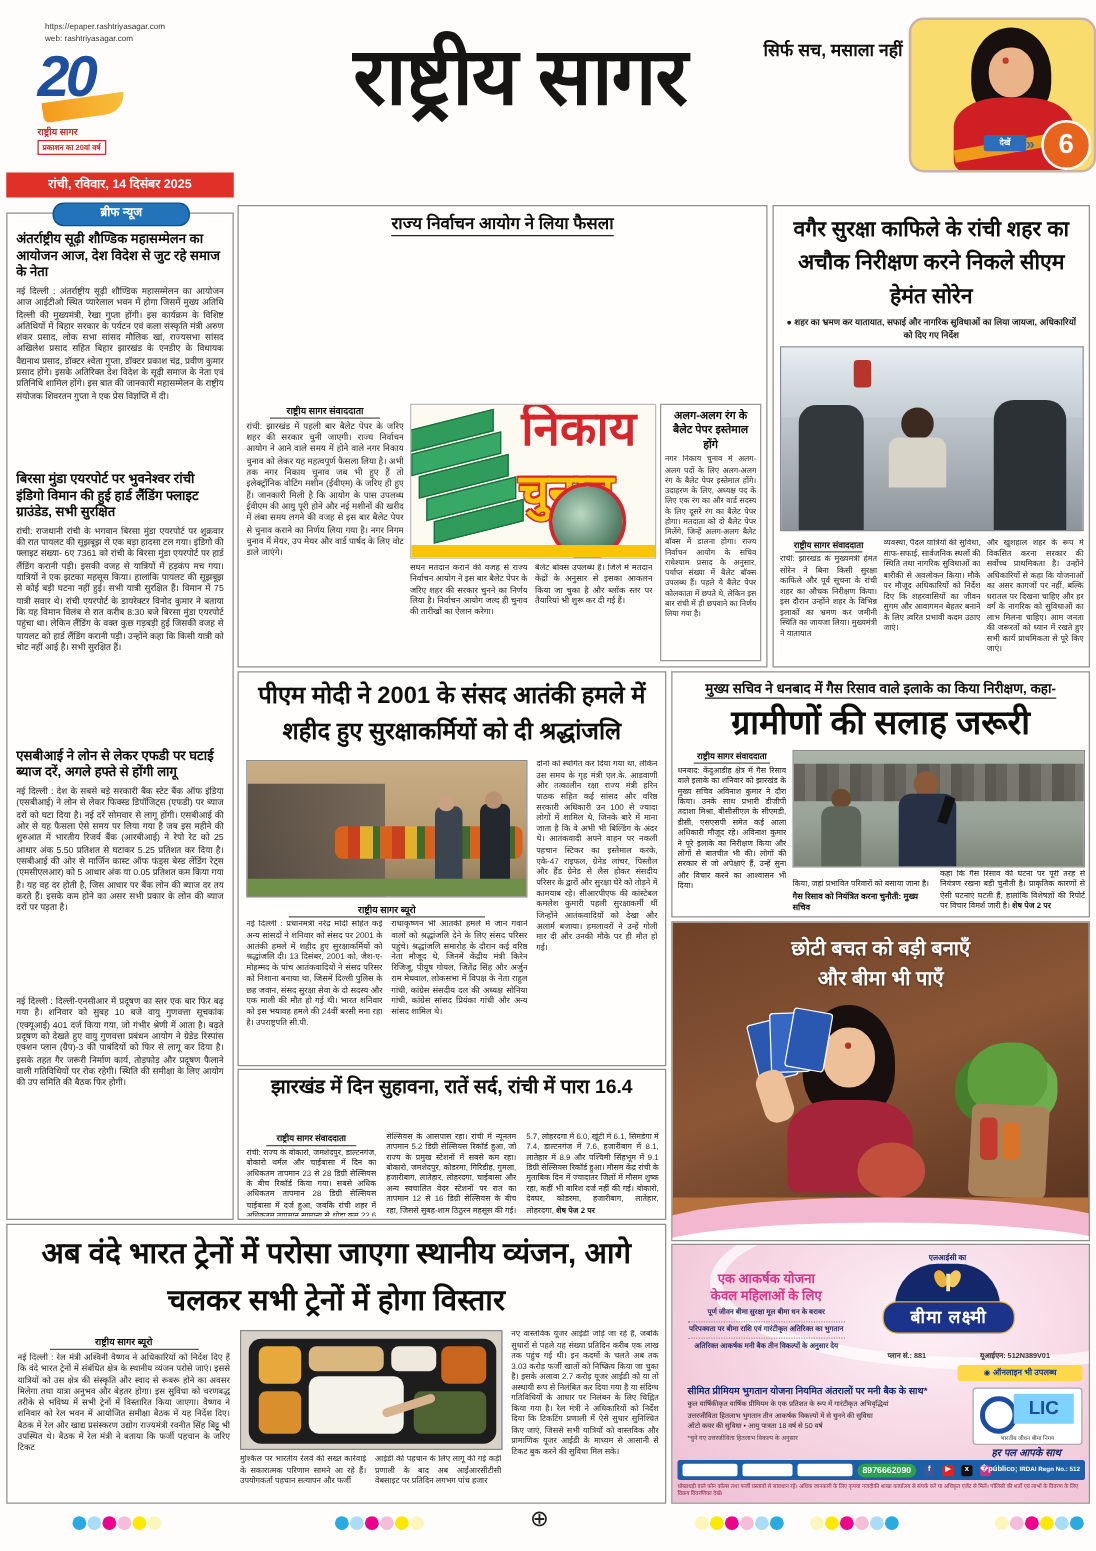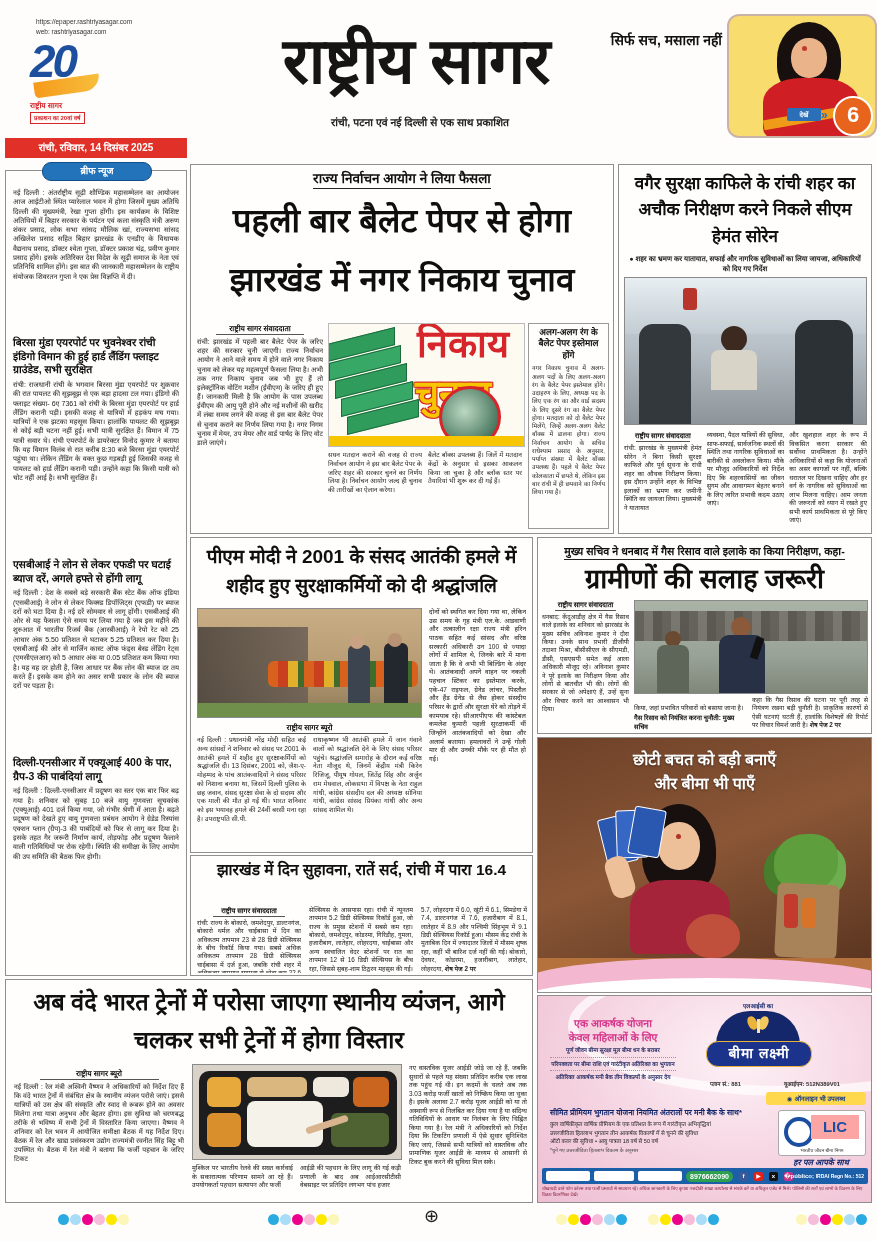--- a/index.html
+++ b/index.html
@@ -36,62 +36,57 @@
 
   <div class="abs" style="left:30px;top:38px;width:84px;height:100px;">
     <div style="font-size:46px;font-weight:800;font-style:italic;color:#1d4f9e;line-height:1;letter-spacing:-3px;">20</div>
     <div style="position:absolute;left:4px;top:40px;width:66px;height:16px;border-radius:0 0 60px 18px;background:linear-gradient(90deg,#f59a1c,#f7bf3c);transform:rotate(-8deg);"></div>
     <div style="position:absolute;left:0;top:62px;font-size:7.5px;font-weight:bold;color:#d6252b;">राष्ट्रीय सागर</div>
     <div style="position:absolute;left:0;top:74px;border:1px solid #d6252b;padding:1px 3px;font-size:6px;font-weight:bold;color:#d6252b;white-space:nowrap;">प्रकाशन का 20वां वर्ष</div>
   </div>
 
   <div class="abs ctr" style="left:110px;top:18px;width:612px;font-size:64px;font-weight:900;color:#171513;line-height:1.35;letter-spacing:-1px;">राष्ट्रीय सागर</div>
   <div class="abs" style="left:500px;top:30px;width:222px;text-align:right;font-size:14px;font-weight:800;color:#111;">सिर्फ सच, मसाला नहीं</div>
-  <div class="abs ctr" style="left:210px;top:115px;width:420px;font-size:10.5px;font-weight:bold;color:#222;">रांची, पटना एवं नई दिल्ली से एक साथ प्रकाशित</div>
 
   <div class="abs" style="left:727px;top:14px;width:146px;height:120px;background:#f8dd6e;border:2px solid #cbb2a8;border-radius:12px;overflow:hidden;">
     <div style="position:absolute;left:48px;top:6px;width:64px;height:74px;background:#17100e;border-radius:50% 50% 40% 40%;"></div>
     <div style="position:absolute;left:62px;top:22px;width:36px;height:40px;background:#eab389;border-radius:48%;"></div>
     <div style="position:absolute;left:73px;top:30px;width:5px;height:5px;background:#c0392b;border-radius:50%;"></div>
     <div style="position:absolute;left:34px;top:62px;width:96px;height:60px;background:#cf1f24;border-radius:40% 40% 10px 10px;"></div>
     <div style="position:absolute;left:34px;top:96px;width:96px;height:10px;background:#f09a1a;transform:rotate(-10deg);"></div>
     <div style="position:absolute;left:58px;top:92px;width:34px;height:13px;background:#2a6fb8;border-radius:2px;color:#fff;font-size:6.5px;font-weight:bold;text-align:center;line-height:13px;">देखें</div>
     <div style="position:absolute;left:92px;top:92px;color:#2a6fb8;font-size:12px;font-weight:900;">»</div>
     <div style="position:absolute;left:104px;top:80px;width:36px;height:36px;background:#e8641c;border:2px solid #fff;border-radius:50%;color:#fff;font-size:22px;font-weight:bold;text-align:center;line-height:34px;">6</div>
   </div>
 
   <div class="abs" style="left:5px;top:138px;width:182px;height:20px;background:#e03027;color:#fff;font-size:10px;font-weight:bold;text-align:center;line-height:20px;">रांची, रविवार, 14 दिसंबर 2025</div>
 
   <div class="story" style="left:5px;top:170px;width:182px;height:806px;border-width:1.5px;padding:14px 7px 4px;">
     <div class="abs" style="left:36px;top:-9px;width:108px;height:17px;background:#2273b9;border:1px solid #0f4e86;border-radius:9px;color:#fff;font-size:9.5px;font-weight:bold;text-align:center;line-height:16px;">ब्रीफ न्यूज</div>
 
     <div>
+      <div class="hl" style="font-size:10.5px;line-height:1.3;">अंतर्राष्ट्रीय सूढ़ी शौण्डिक महासम्मेलन का आयोजन आज, देश विदेश से जुट रहे समाज के नेता</div>
       <div class="bt" style="margin-top:3px;height:142px;">नई दिल्ली : अंतर्राष्ट्रीय सूढ़ी शौण्डिक महासम्मेलन का आयोजन आज आईटीओ स्थित प्यारेलाल भवन में होगा जिसमें मुख्य अतिथि दिल्ली की मुख्यमंत्री, रेखा गुप्ता होंगी। इस कार्यक्रम के विशिष्ट अतिथियों में बिहार सरकार के पर्यटन एवं कला संस्कृति मंत्री अरुण शंकर प्रसाद, लोक सभा सांसद मौलिक खां, राज्यसभा सांसद अखिलेश प्रसाद सहित बिहार झारखंड के एनडीए के विधायक वैद्यनाथ प्रसाद, डॉक्टर श्वेता गुप्ता, डॉक्टर प्रकाश चंद्र, प्रवीण कुमार प्रसाद होंगे। इसके अतिरिक्त देश विदेश के सूढ़ी समाज के नेता एवं प्रतिनिधि शामिल होंगे। इस बात की जानकारी महासम्मेलन के राष्ट्रीय संयोजक शिवरतन गुप्ता ने एक प्रेस विज्ञप्ति में दी।</div>
     </div>
     <div style="margin-top:6px;">
       <div class="hl" style="font-size:10.5px;line-height:1.3;">बिरसा मुंडा एयरपोर्ट पर भुवनेश्वर रांची इंडिगो विमान की हुई हार्ड लैंडिंग फ्लाइट ग्राउंडेड, सभी सुरक्षित</div>
       <div class="bt" style="margin-top:3px;height:172px;">रांची: राजधानी रांची के भगवान बिरसा मुंडा एयरपोर्ट पर शुक्रवार की रात पायलट की सूझबूझ से एक बड़ा हादसा टल गया। इंडिगो की फ्लाइट संख्या- 6ए 7361 को रांची के बिरसा मुंडा एयरपोर्ट पर हार्ड लैंडिंग करानी पड़ी। इसकी वजह से यात्रियों में हड़कंप मच गया। यात्रियों ने एक झटका महसूस किया। हालांकि पायलट की सूझबूझ से कोई बड़ी घटना नहीं हुई। सभी यात्री सुरक्षित हैं। विमान में 75 यात्री सवार थे। रांची एयरपोर्ट के डायरेक्टर विनोद कुमार ने बताया कि यह विमान विलंब से रात करीब 8:30 बजे बिरसा मुंडा एयरपोर्ट पहुंचा था। लेकिन लैंडिंग के वक्त कुछ गड़बड़ी हुई जिसकी वजह से पायलट को हार्ड लैंडिंग करानी पड़ी। उन्होंने कहा कि किसी यात्री को चोट नहीं आई है। सभी सुरक्षित हैं।</div>
     </div>
     <div style="margin-top:6px;">
       <div class="hl" style="font-size:10.5px;line-height:1.3;">एसबीआई ने लोन से लेकर एफडी पर घटाई ब्याज दरें, अगले हफ्ते से होंगी लागू</div>
       <div class="bt" style="margin-top:3px;height:162px;">नई दिल्ली : देश के सबसे बड़े सरकारी बैंक स्टेट बैंक ऑफ इंडिया (एसबीआई) ने लोन से लेकर फिक्स्ड डिपॉजिट्स (एफडी) पर ब्याज दरों को घटा दिया है। नई दरें सोमवार से लागू होंगी। एसबीआई की ओर से यह फैसला ऐसे समय पर लिया गया है जब इस महीने की शुरुआत में भारतीय रिजर्व बैंक (आरबीआई) ने रेपो रेट को 25 आधार अंक 5.50 प्रतिशत से घटाकर 5.25 प्रतिशत कर दिया है। एसबीआई की ओर से मार्जिन कास्ट ऑफ फंड्स बेस्ड लेंडिंग रेट्स (एमसीएलआर) को 5 आधार अंक या 0.05 प्रतिशत कम किया गया है। यह वह दर होती है, जिस आधार पर बैंक लोन की ब्याज दर तय करते हैं। इसके कम होने का असर सभी प्रकार के लोन की ब्याज दरों पर पड़ता है।</div>
     </div>
     <div style="margin-top:6px;">
-      <div class="hl" style="font-size:10.5px;line-height:1.3;">दिल्ली-एनसीआर में एक्यूआई 400 के पार, ग्रैप-3 की पाबंदियां लागू</div>
       <div class="bt" style="margin-top:3px;height:110px;">नई दिल्ली : दिल्ली-एनसीआर में प्रदूषण का स्तर एक बार फिर बढ़ गया है। शनिवार को सुबह 10 बजे वायु गुणवत्ता सूचकांक (एक्यूआई) 401 दर्ज किया गया, जो गंभीर श्रेणी में आता है। बढ़ते प्रदूषण को देखते हुए वायु गुणवत्ता प्रबंधन आयोग ने ग्रेडेड रिस्पांस एक्शन प्लान (ग्रैप)-3 की पाबंदियों को फिर से लागू कर दिया है। इसके तहत गैर जरूरी निर्माण कार्य, तोड़फोड़ और प्रदूषण फैलाने वाली गतिविधियों पर रोक रहेगी। स्थिति की समीक्षा के लिए आयोग की उप समिति की बैठक फिर होगी।</div>
     </div>
   </div>
 
   <div class="story" style="left:190px;top:164px;width:424px;height:370px;">
     <div class="ctr" style="margin-top:4px;">
       <span class="kicker" style="font-size:13.5px;">राज्य निर्वाचन आयोग ने लिया फैसला</span>
-    </div>
-    <div class="ctr" style="margin-top:2px;font-size:33px;font-weight:900;color:#0e0e0e;line-height:1.8;">
-      <span style="display:block;">पहली बार बैलेट पेपर से होगा</span>
-      <span style="display:block;">झारखंड में नगर निकाय चुनाव</span>
     </div>
 
     <div class="abs" style="left:6px;top:158px;width:126px;height:206px;overflow:hidden;">
       <div class="byline">राष्ट्रीय सागर संवाददाता</div>
       <span class="byrule"></span>
       <div class="bt" style="font-size:6.9px;">रांची: झारखंड में पहली बार बैलेट पेपर के जरिए शहर की सरकार चुनी जाएगी। राज्य निर्वाचन आयोग ने आने वाले समय में होने वाले नगर निकाय चुनाव को लेकर यह महत्वपूर्ण फैसला लिया है। अभी तक नगर निकाय चुनाव जब भी हुए हैं तो इलेक्ट्रॉनिक वोटिंग मशीन (ईवीएम) के जरिए ही हुए हैं। जानकारी मिली है कि आयोग के पास उपलब्ध ईवीएम की आयु पूरी होने और नई मशीनों की खरीद में लंबा समय लगने की वजह से इस बार बैलेट पेपर से चुनाव कराने का निर्णय लिया गया है। नगर निगम चुनाव में मेयर, उप मेयर और वार्ड पार्षद के लिए वोट डाले जाएंगे।</div>
     </div>
 
     <div class="abs" style="left:137px;top:158px;width:195px;height:122px;border:1px solid #bbb;background:#fdfaf2;overflow:hidden;">
       <div style="position:absolute;left:-6px;top:8px;width:92px;height:104px;">
@@ -287,21 +282,21 @@
     <div class="abs" style="left:12px;top:112px;width:200px;">
       <div style="font-size:7.6px;font-weight:800;color:#15276b;line-height:1.35;">सीमित प्रीमियम भुगतान योजना नियमित अंतरालों पर मनी बैक के साथ*</div>
       <div class="licbul" style="margin-top:2px;">कुल वार्षिकीकृत वार्षिक प्रीमियम के एक प्रतिशत के रूप में गारंटीकृत अभिवृद्धियां</div>
       <div class="licbul">उत्तरजीविता हितलाभ भुगतान तीन आकर्षक विकल्पों में से चुनने की सुविधा</div>
       <div class="licbul">ऑटो कवर की सुविधा  •  आयु पात्रता 18 वर्ष से 50 वर्ष</div>
       <div style="font-size:5px;color:#444;margin-top:2px;">*चुने गए उत्तरजीविता हितलाभ विकल्प के अनुसार</div>
     </div>
 
     <div class="abs" style="left:240px;top:114px;width:86px;height:44px;background:#fff;border:1px solid #aaa;border-radius:3px;">
       <div style="position:absolute;left:5px;top:6px;width:22px;height:22px;border:4px solid #1b4ea0;border-radius:50%;"></div>
-      <div style="position:absolute;left:32px;top:4px;width:48px;height:24px;background:#fca5a5;color:#1b4ea0;font-size:15px;font-weight:900;text-align:center;line-height:24px;">LIC</div>
+      <div style="position:absolute;left:32px;top:4px;width:48px;height:24px;background:#7dd3fc;color:#1b4ea0;font-size:15px;font-weight:900;text-align:center;line-height:24px;">LIC</div>
       <div style="position:absolute;left:0;bottom:2px;width:100%;text-align:center;font-size:4.6px;color:#333;">भारतीय जीवन बीमा निगम</div>
     </div>
     <div class="abs" style="left:240px;top:160px;width:86px;text-align:center;font-size:8px;font-style:italic;font-weight:bold;color:#15276b;">हर पल आपके साथ</div>
 
     <div class="abs" style="left:4px;top:172px;width:326px;height:16px;background:#1c5fa9;border-radius:2px;display:flex;align-items:center;padding:0 4px;box-sizing:border-box;gap:4px;">
       <span style="background:#fff;border-radius:2px;height:10px;width:44px;"></span>
       <span style="background:#fff;border-radius:2px;height:10px;width:40px;"></span>
       <span style="background:#fff;border-radius:2px;height:10px;width:44px;"></span>
       <span style="background:#2e9e4f;border-radius:6px;height:11px;padding:0 4px;color:#fff;font-size:7px;font-weight:bold;line-height:11px;">8976662090</span>
       <span class="sq" style="background:#3b5998;">f</span>

